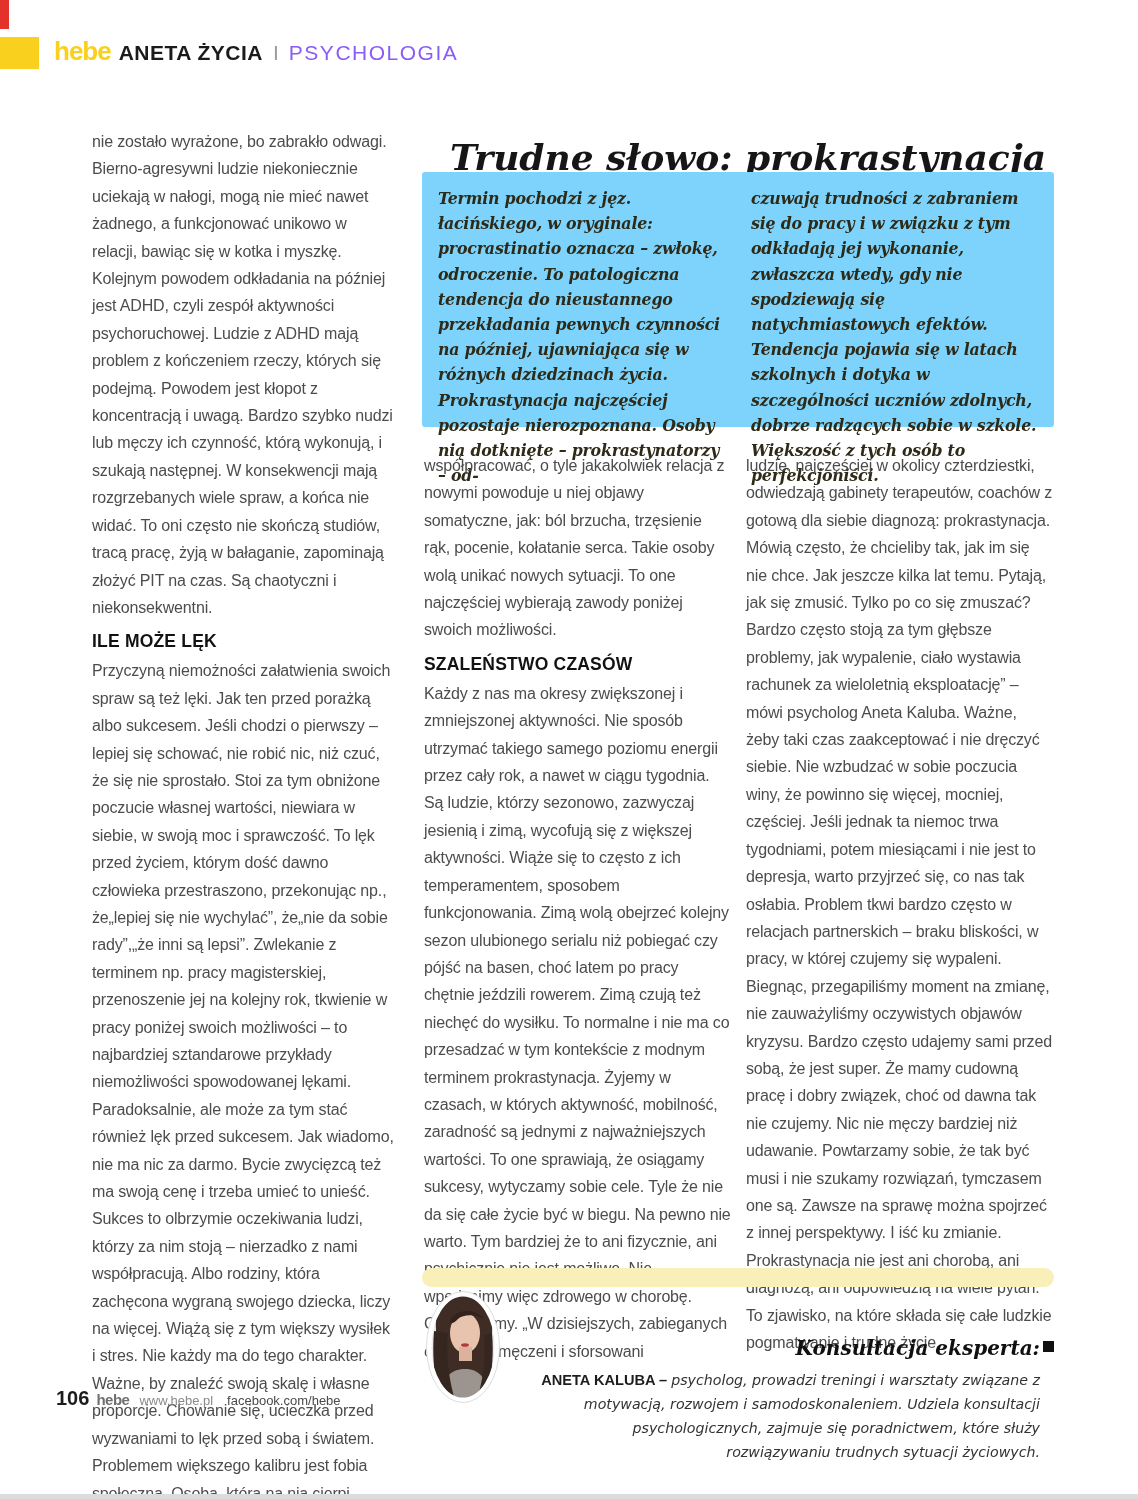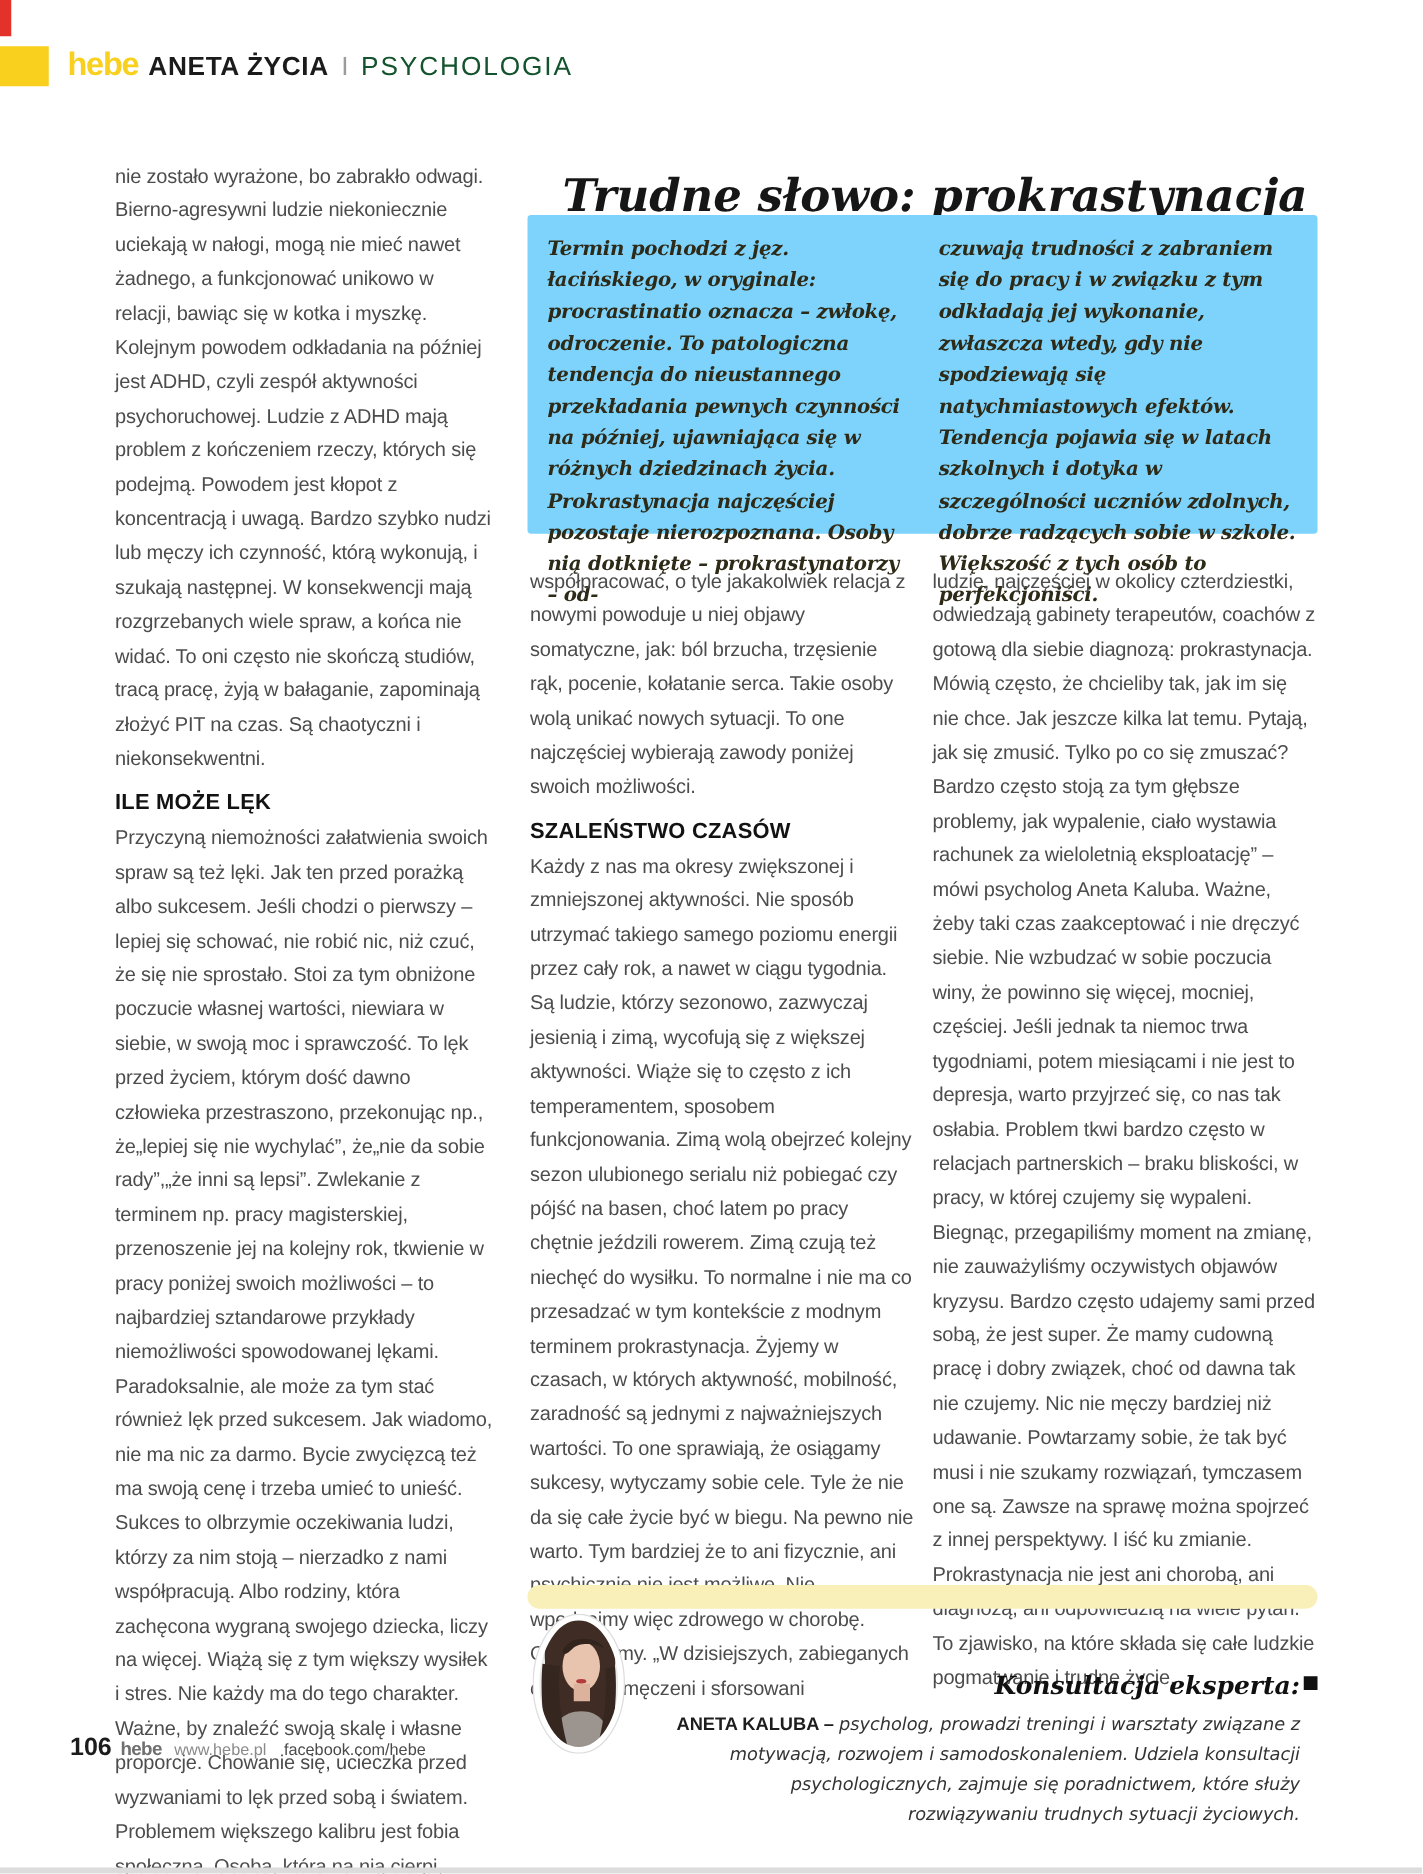--- a/index.html
+++ b/index.html
@@ -11,21 +11,21 @@
     font-family:"Liberation Sans", sans-serif;
   }
   
   .red-bar{position:absolute;left:0;top:0;width:9px;height:29px;background:#e23229;}
   .logo-square{position:absolute;left:0;top:37px;width:39px;height:32px;background:#f8d01d;}
   
   .header{position:absolute;left:54px;top:36px;height:34px;display:flex;align-items:baseline;white-space:nowrap;}
   .brand{font-size:26px;font-weight:bold;color:#f8d01d;letter-spacing:-1px;margin-right:8px;}
   .section{font-size:21px;font-weight:bold;color:#1b1b1b;letter-spacing:0.5px;}
   .sep{font-size:21px;color:#9b9b9b;margin:0 10px;font-weight:300;}
-  .subsection{font-size:21px;color:#14532d;letter-spacing:1.5px;font-weight:400;}
+  .subsection{font-size:21px;color:#8b5cf6;letter-spacing:1.5px;font-weight:400;}
   
   .col{position:absolute;color:#4c4c4c;font-size:16px;line-height:27.4px;letter-spacing:-0.15px;}
   .col p{margin:0;}
   .col1{left:92px;top:128px;width:302px;}
   .col2{left:424px;top:452px;width:308px;}
   .col3{left:746px;top:452px;width:308px;}
   .col h2{
     font-size:17.5px;font-weight:bold;color:#121212;
     letter-spacing:0.2px;margin:9px 0 5px 0;line-height:22px;
   }

